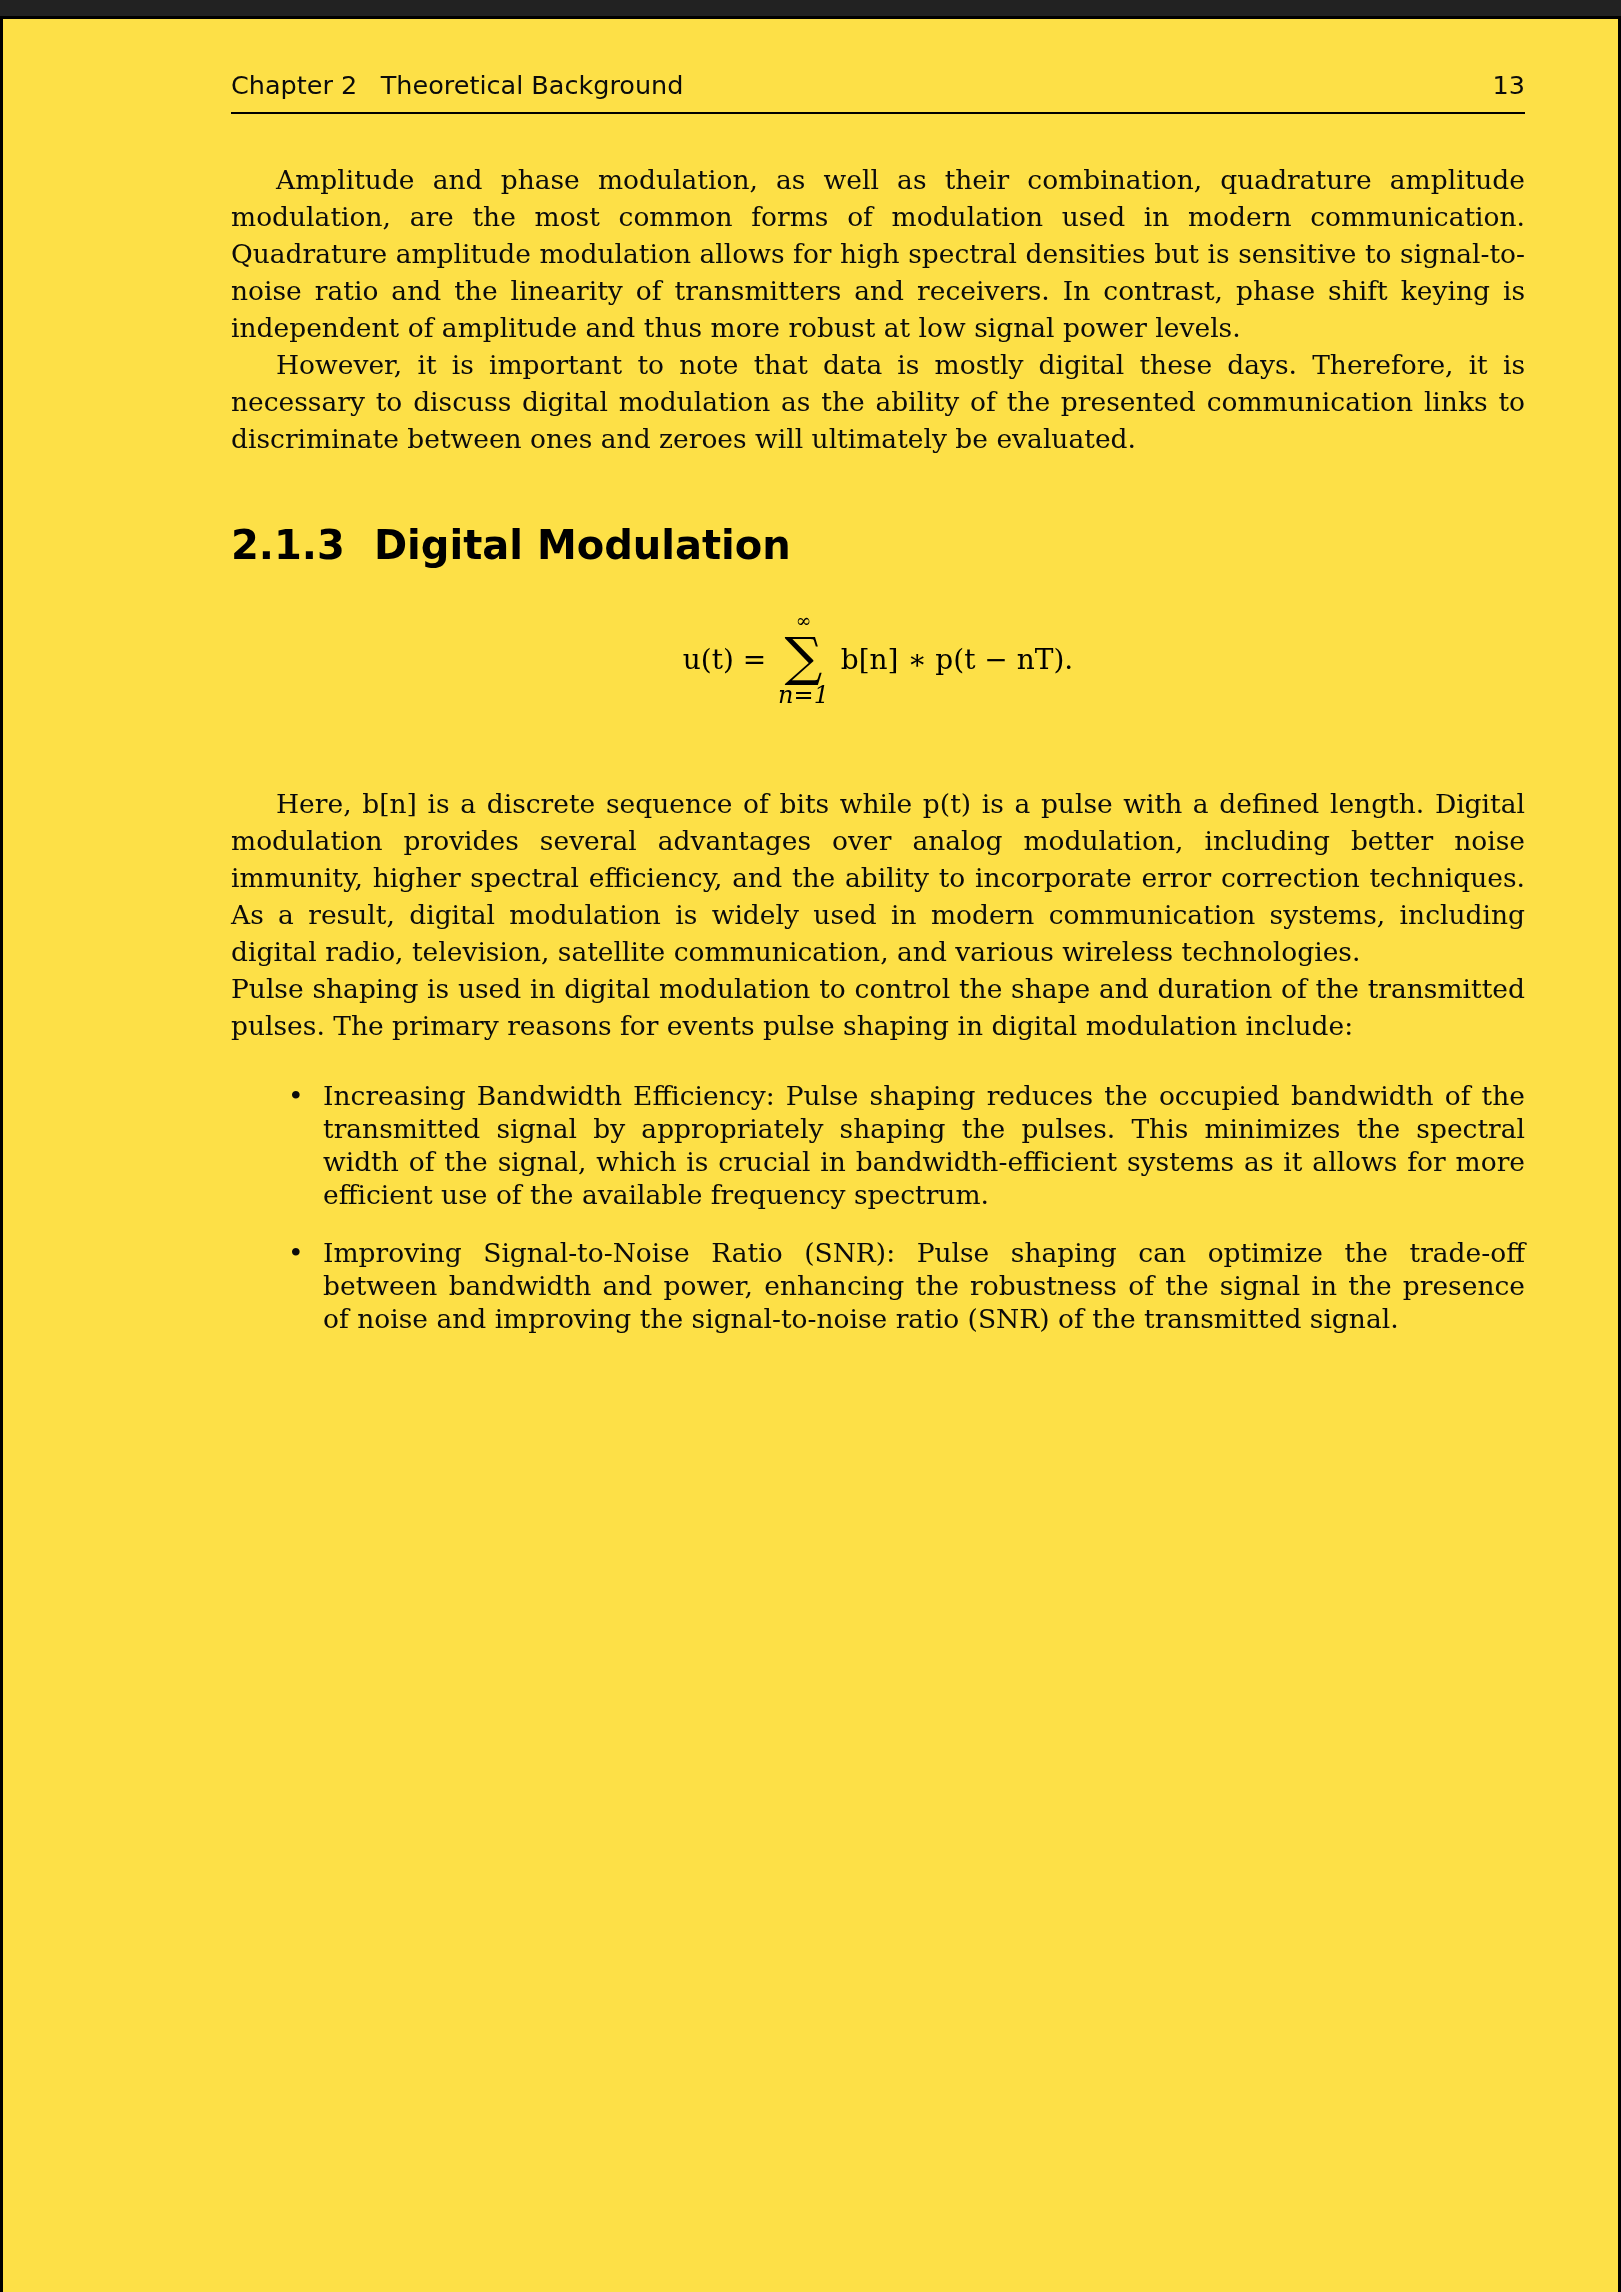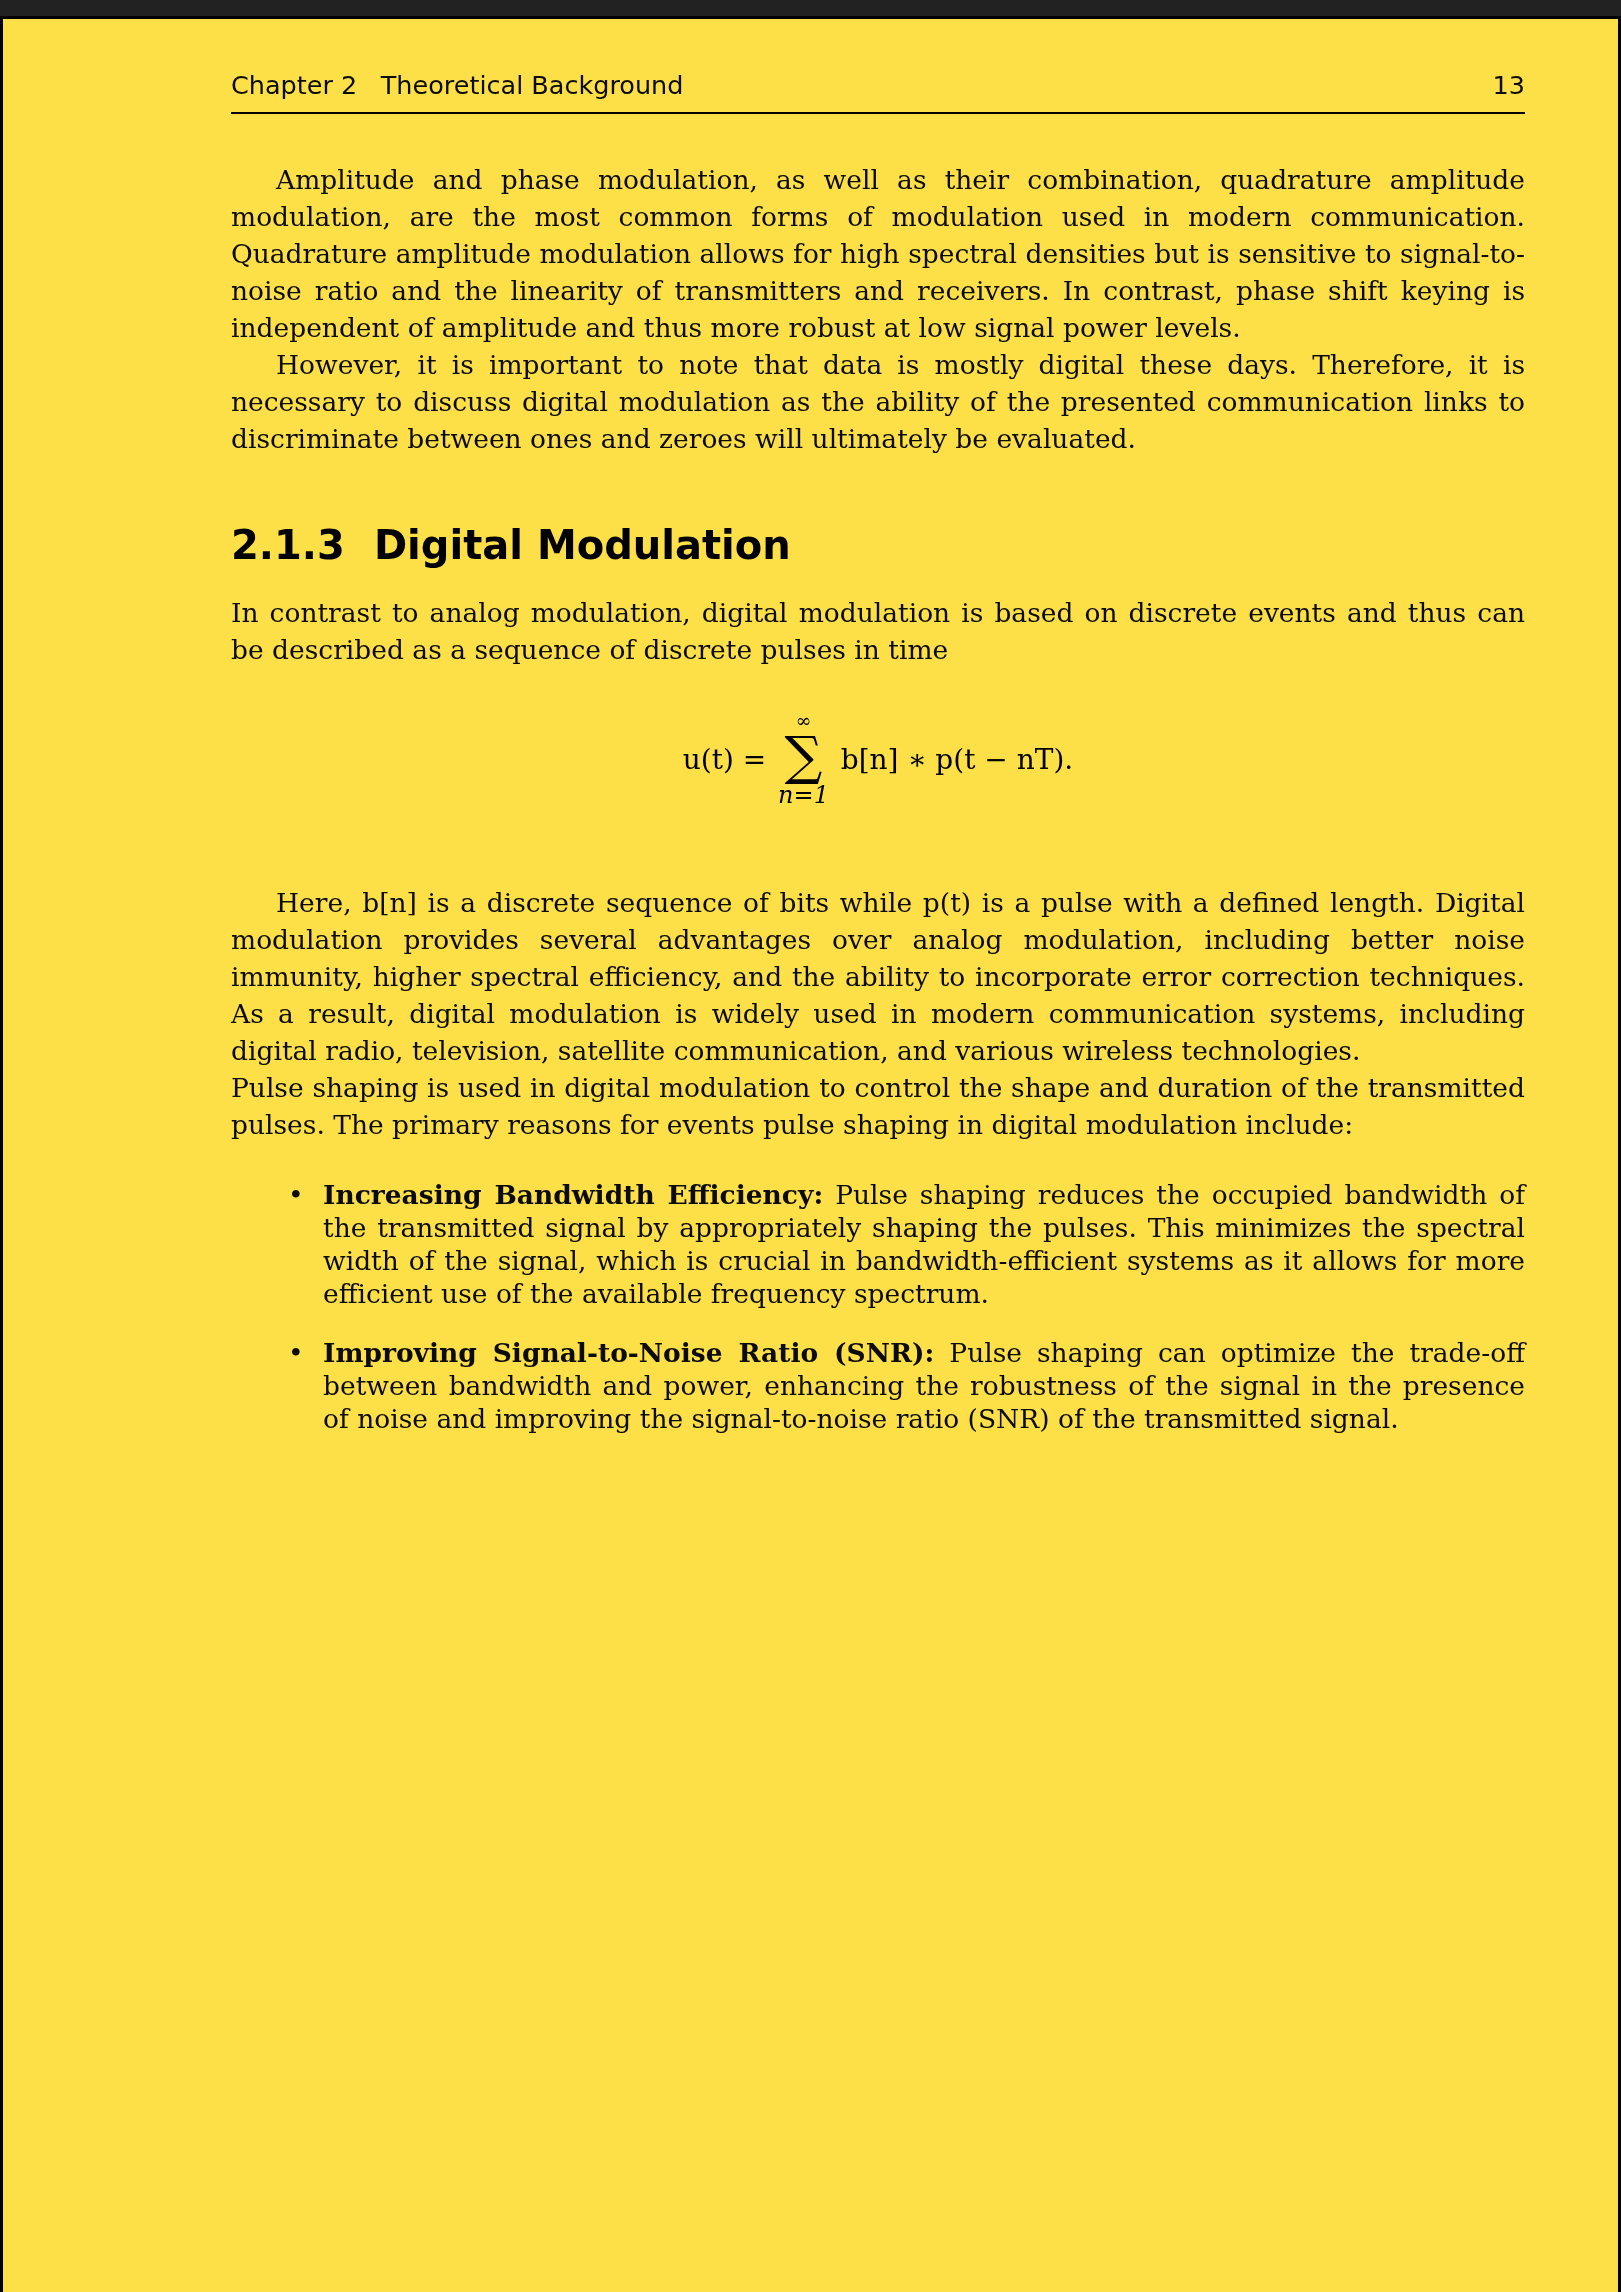--- a/index.html
+++ b/index.html
@@ -98,21 +98,21 @@
     margin-left: 57px;
     font-size: 26.5px;
     line-height: 33px;
   }
   .bullet-body {
     flex: 1;
     font-size: 26.5px;
     line-height: 33px;
     text-align: justify;
   }
-  .lead { font-weight: bold; }
+  .lead { font-weight: normal; }
 </style>
 </head>
 <body>
 
 <div class="page">
 
   <header class="running-head">
     <div>
       <span class="rh-chapter-label">Chapter 2</span><span>Theoretical Background</span>
     </div>
@@ -121,21 +121,20 @@
   <div class="head-rule"></div>
 
   <p class="body-text indent para-first">Amplitude and phase modulation, as well as their combination, quadrature amplitude modulation, are the most common forms of modulation used in modern communication. Quadrature amplitude modulation allows for high spectral densities but is sensitive to signal-to-noise ratio and the linearity of transmitters and receivers. In contrast, phase shift keying is independent of amplitude and thus more robust at low signal power levels.</p>
 
   <p class="body-text indent">However, it is important to note that data is mostly digital these days. Therefore, it is necessary to discuss digital modulation as the ability of the presented communication links to discriminate between ones and zeroes will ultimately be evaluated.</p>
 
   <h2 class="section-heading">
     <span class="sec-num">2.1.3</span><span>Digital Modulation</span>
   </h2>
 
-  <p class="body-text">In contrast to analog modulation, digital modulation is based on discrete events and thus can be described as a sequence of discrete pulses in time</p>
 
   <div class="equation">
     <span class="math-var">u(t) =</span>
     <span class="sum">
       <span class="sum-sup">∞</span>
       <span class="sum-sigma">∑</span>
       <span class="sum-sub">n=1</span>
     </span>
     <span class="math-var">b[n] ∗ p(t − nT).</span>
   </div>

